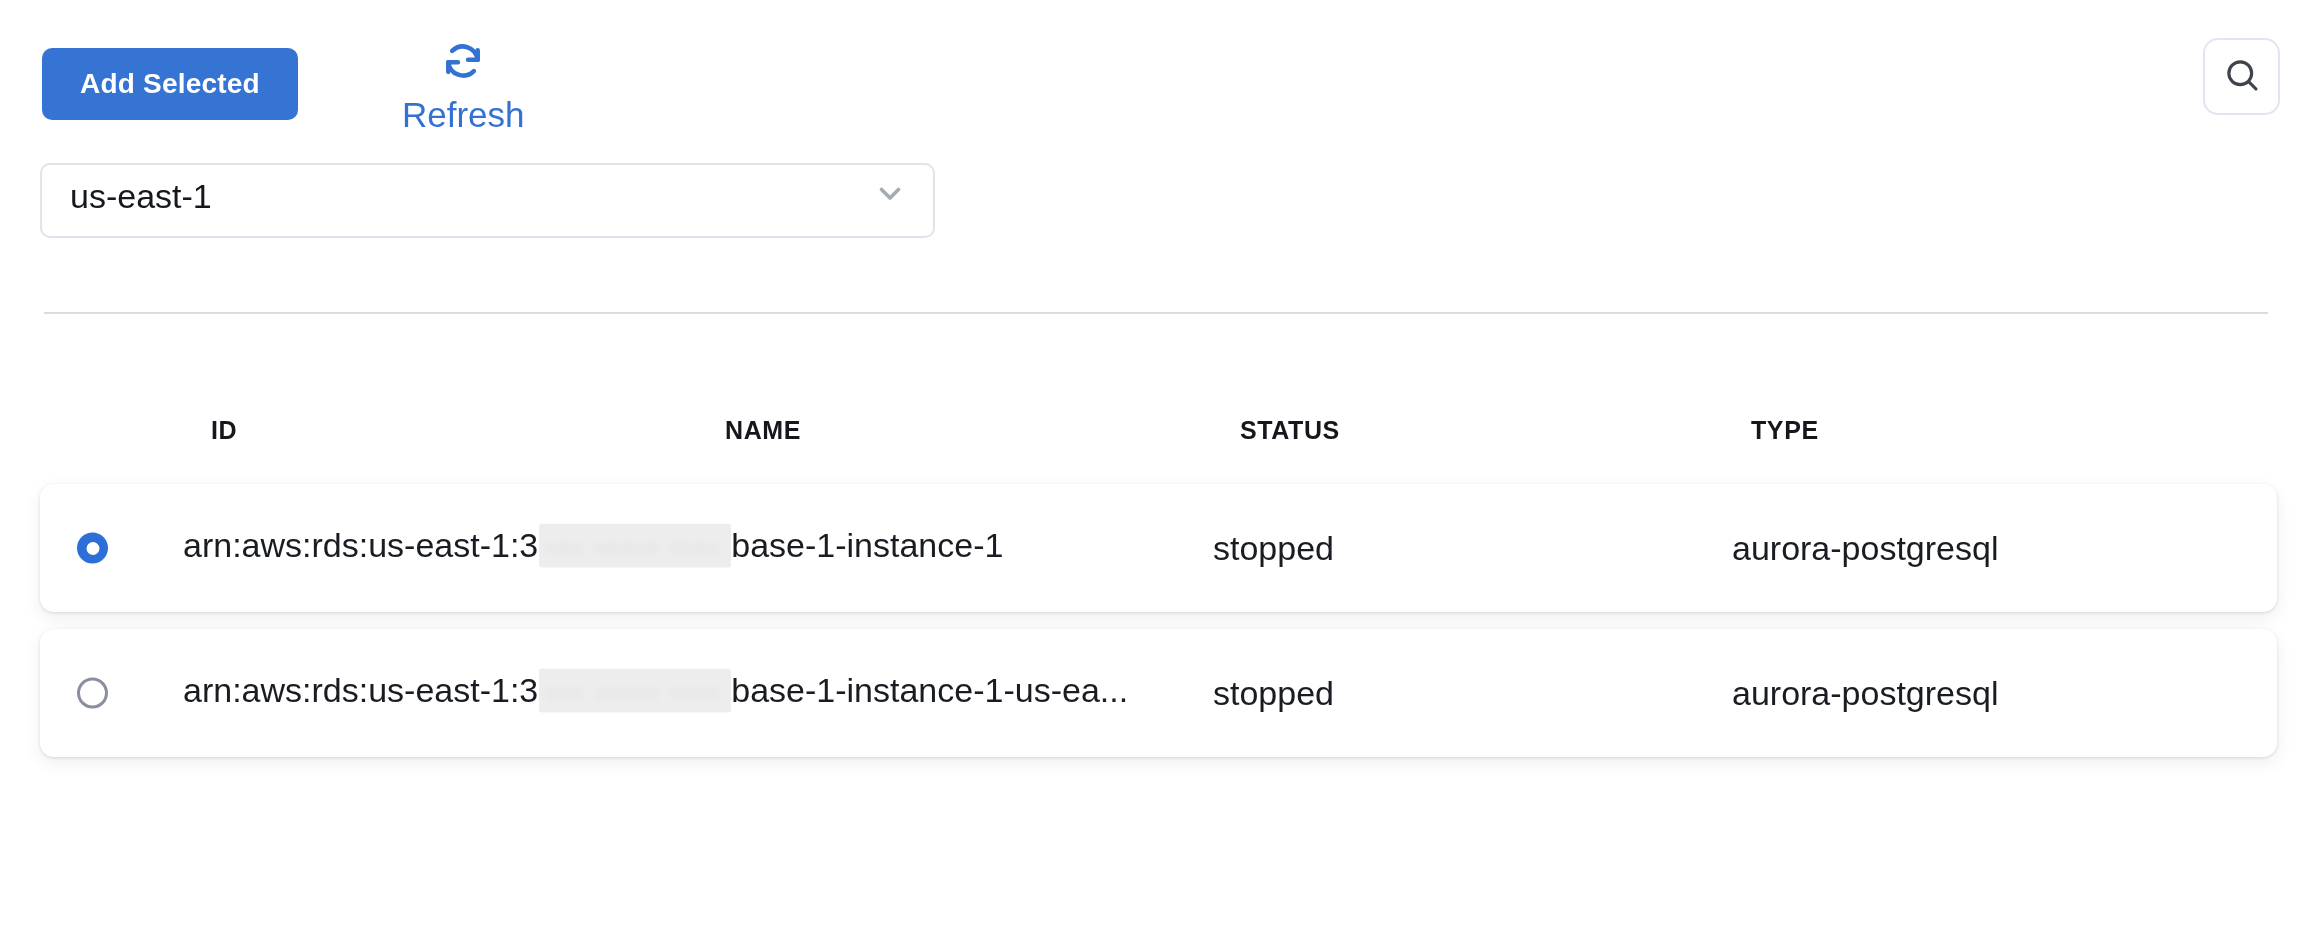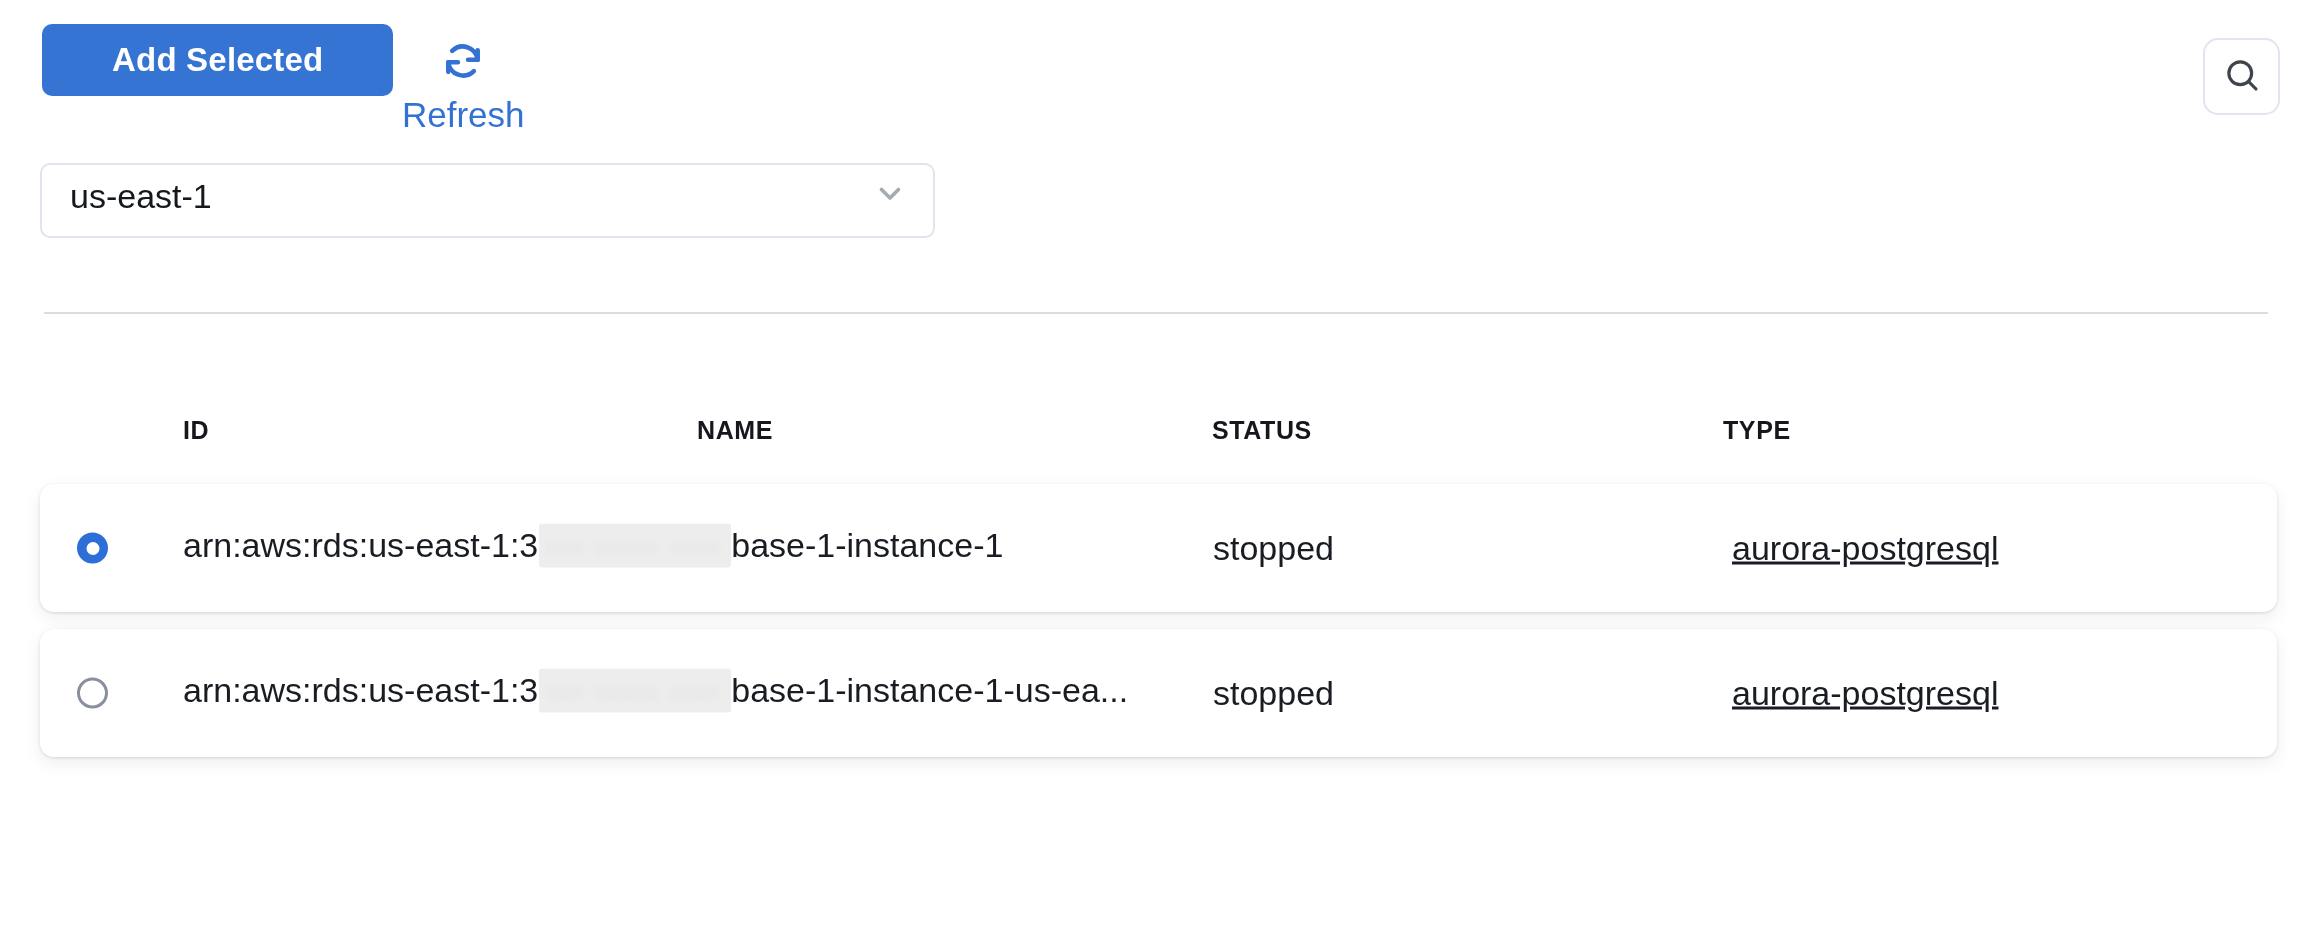--- a/index.html
+++ b/index.html
@@ -1,23 +1,23 @@
 <!DOCTYPE html>
 <html><head>
 <meta charset="utf-8">
 <style>
   html,body{margin:0;padding:0;background:#ffffff;}
   body{font-family:"Liberation Sans", sans-serif; color:#17191f;}
   .app{position:relative;width:2298px;height:934px;background:#ffffff;overflow:hidden;}
 
   
   .btn-primary{
-    position:absolute;left:42px;top:24px;height:72px;padding:0 70px;
+    position:absolute;left:42px;top:48px;height:72px;padding:0 38px;
     background:#3674d3;color:#ffffff;border:none;border-radius:10px;
-    font-family:"Liberation Sans",sans-serif;font-size:33px;font-weight:700;
+    font-family:"Liberation Sans",sans-serif;font-size:28px;font-weight:700;
     letter-spacing:.2px;cursor:pointer;
   }
   .refresh-link{
     position:absolute;left:402px;top:40px;height:72px;
     display:flex;align-items:center;gap:13px;color:#3371d3;
     font-size:35px;font-weight:500;cursor:pointer;flex-direction:column;
   }
   .refresh-link svg{display:block;}
   .search-btn{
     position:absolute;left:2203px;top:38px;width:77px;height:77px;
@@ -33,21 +33,21 @@
     padding:0 26px 8px 28px;box-sizing:border-box;font-size:34px;color:#15181e;
     cursor:pointer;
   }
 
   
   .divider{position:absolute;left:44px;top:312px;width:2224px;height:2px;background:#d8dde4;}
 
   
   .th{
     position:absolute;top:412px;font-size:25px;font-weight:700;
-    letter-spacing:.6px;color:#15171d;line-height:36px;
+    letter-spacing:.6px;color:#15171d;line-height:36px;margin-left:28px;
   }
   .th-id{left:183px;}
   .th-name{left:697px;}
   .th-status{left:1212px;}
   .th-type{left:1723px;}
 
   
   .row{
     position:absolute;left:40px;width:2237px;height:128px;background:#ffffff;
     border-radius:14px;cursor:pointer;
@@ -65,21 +65,21 @@
   .radio.selected{border:none;background:#2d6fd6;}
   .radio.selected::after{
     content:"";position:absolute;left:50%;top:50%;transform:translate(-50%,-50%);
     width:13px;height:13px;border-radius:50%;background:#ffffff;
   }
 
   .cell{position:absolute;top:50%;transform:translateY(-50%);
     font-size:34px;color:#191c22;white-space:nowrap;}
   .cell-id{left:143px;max-width:1020px;overflow:hidden;}
   .cell-status{left:1173px;}
-  .cell-type{left:1692px;text-decoration:underline;}
+  .cell-type{left:1692px;}
 
   .redact{
     display:inline-block;width:192px;height:44px;background:#ededee;border-radius:3px;
     vertical-align:middle;margin:0 0 5px 1px;overflow:hidden;
   }
   .redact-text{
     display:block;font-size:29px;line-height:44px;color:#b3b7c0;
     letter-spacing:3px;padding-left:8px;filter:blur(4px);
   }
 </style>

